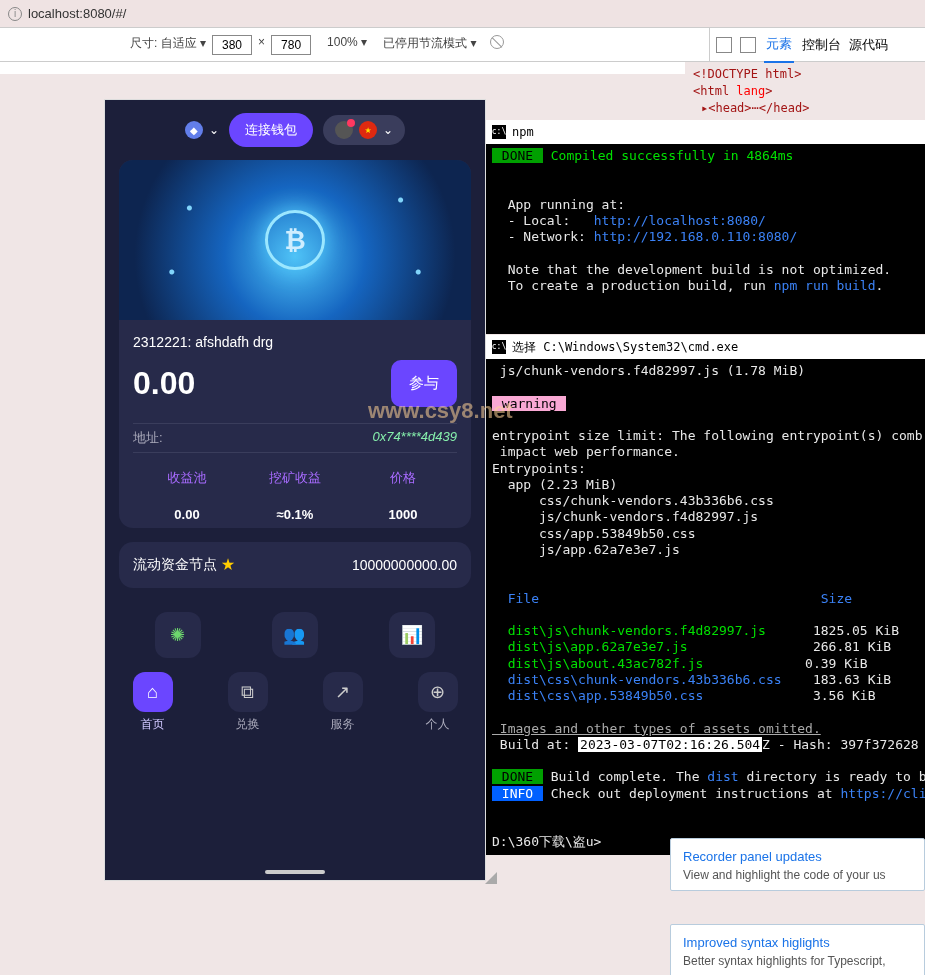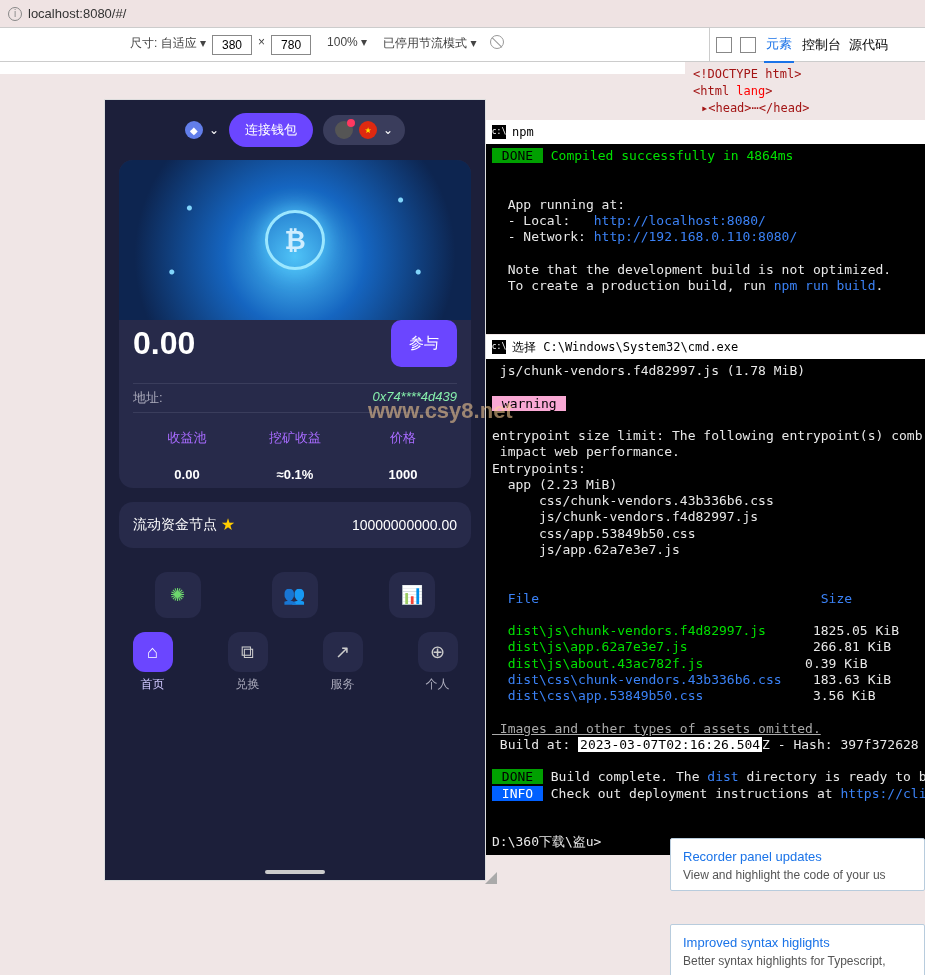--- a/index.html
+++ b/index.html
@@ -150,20 +150,21 @@
         <span class="flag">★</span>
         <span class="chev">⌄</span>
       </span>
     </div>
 
     <div class="card hero-card">
       <div class="hero">
         <div class="nodes"></div>
         <div class="coin">₿</div>
       </div>
+      <div class="title">2312221: afshdafh drg</div>
       <div class="bal-row">
         <span class="bal">0.00</span>
         <span class="join-btn">参与</span>
       </div>
       <hr class="hr">
       <div class="addr-row">
         <span>地址:</span>
         <span class="v">0x74****4d439</span>
       </div>
       <hr class="hr">

